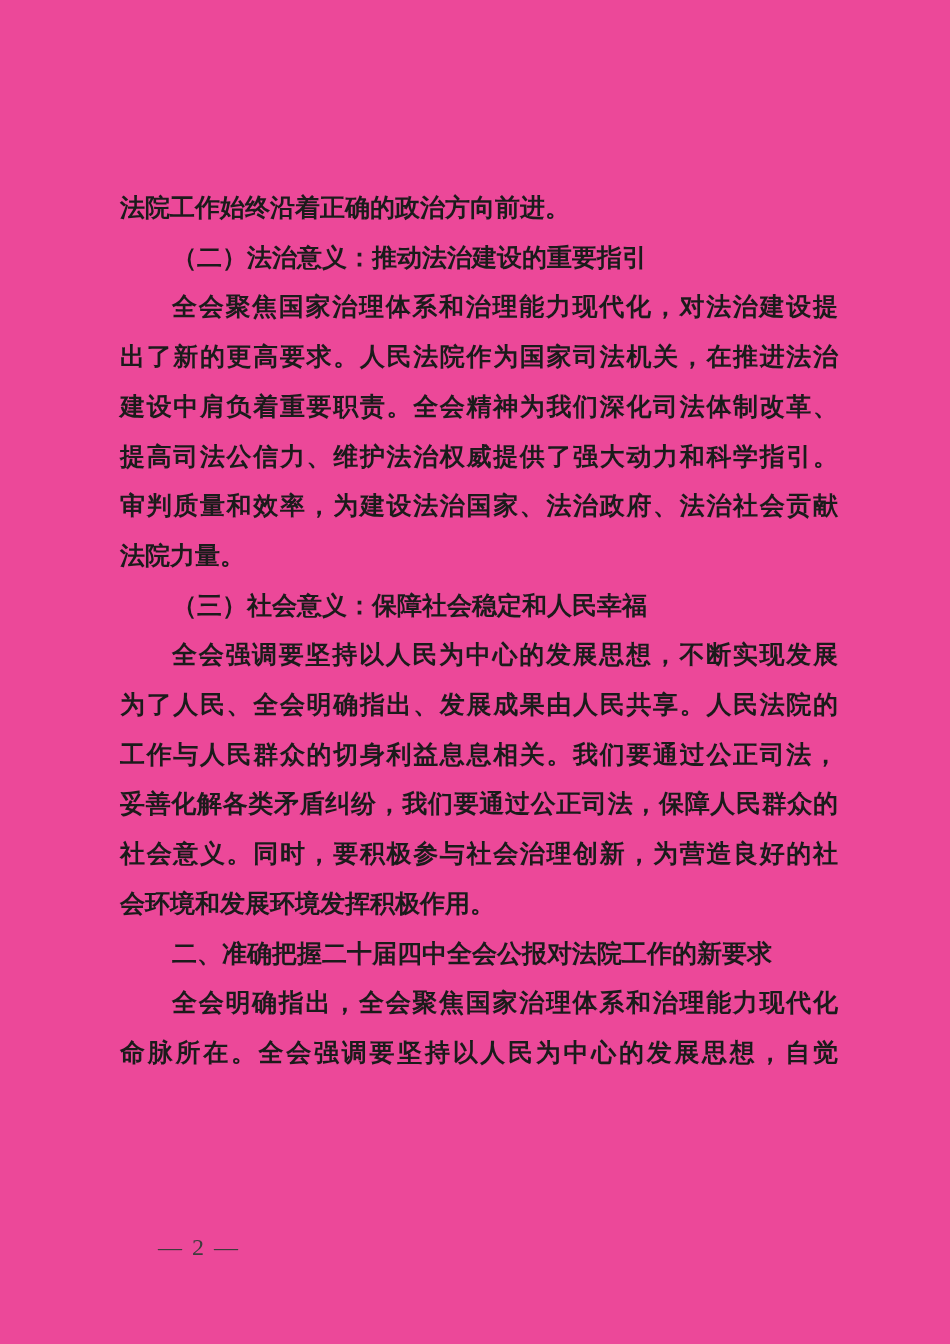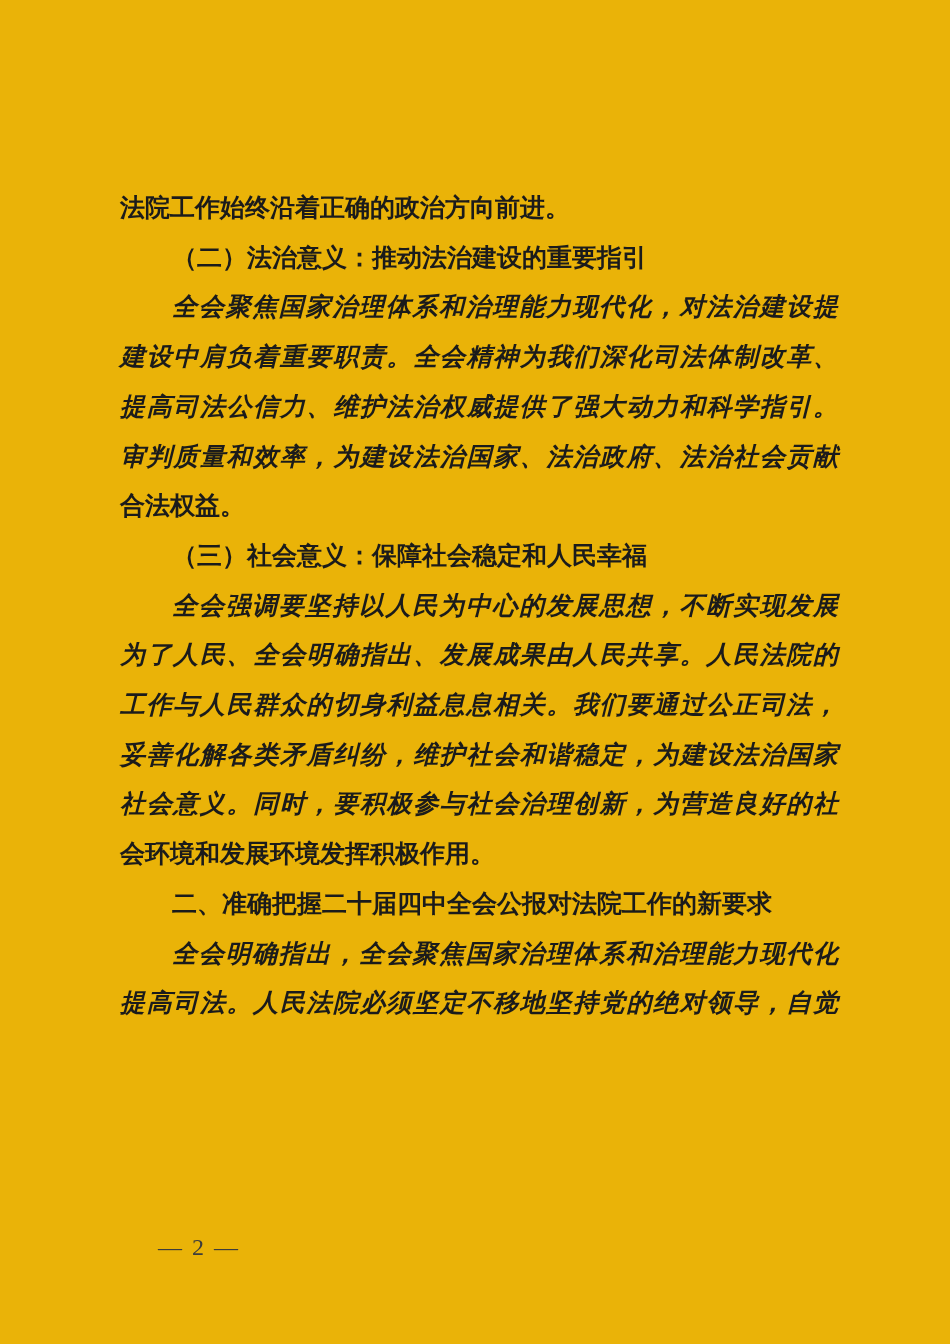--- a/index.html
+++ b/index.html
@@ -4,21 +4,21 @@
 <style>
   html, body {
     margin: 0;
     padding: 0;
     background: #ffffff;
   }
   .page {
     position: relative;
     width: 950px;
     height: 1344px;
-    background: #eab308;
+    background: #ec4899;
     overflow: hidden;
   }
   .content {
     position: absolute;
     left: 120px;
     top: 183px;
     width: 718px;
     font-family: "Liberation Sans", "DejaVu Sans", sans-serif;
     font-size: 25px;
     font-weight: 600;
@@ -28,21 +28,20 @@
   .line {
     box-sizing: border-box;
     width: 718px;
     text-align: left;
     white-space: nowrap;
   }
   .line.full {
     text-align: justify;
     text-align-last: justify;
     white-space: normal;
-    font-style: italic;
   }
   .line.indent {
     padding-left: 52px;
   }
   .footer {
     position: absolute;
     left: 158px;
     top: 1234px;
     font-family: "Liberation Serif", "DejaVu Serif", serif;
     font-size: 24px;
@@ -51,30 +50,31 @@
   }
 </style>
 </head>
 <body>
 
 <div class="page">
   <div class="content">
     <div class="line">法院工作始终沿着正确的政治方向前进。</div>
     <div class="line indent">（二）法治意义：推动法治建设的重要指引</div>
     <div class="line indent full">全会聚焦国家治理体系和治理能力现代化，对法治建设提</div>
+    <div class="line full">出了新的更高要求。人民法院作为国家司法机关，在推进法治</div>
     <div class="line full">建设中肩负着重要职责。全会精神为我们深化司法体制改革、</div>
     <div class="line full">提高司法公信力、维护法治权威提供了强大动力和科学指引。</div>
     <div class="line full">审判质量和效率，为建设法治国家、法治政府、法治社会贡献</div>
-    <div class="line">合法权益。</div>
+    <div class="line">法院力量。</div>
     <div class="line indent">（三）社会意义：保障社会稳定和人民幸福</div>
     <div class="line indent full">全会强调要坚持以人民为中心的发展思想，不断实现发展</div>
     <div class="line full">为了人民、全会明确指出、发展成果由人民共享。人民法院的</div>
     <div class="line full">工作与人民群众的切身利益息息相关。我们要通过公正司法，</div>
-    <div class="line full">妥善化解各类矛盾纠纷，维护社会和谐稳定，为建设法治国家</div>
+    <div class="line full">妥善化解各类矛盾纠纷，我们要通过公正司法，保障人民群众的</div>
     <div class="line full">社会意义。同时，要积极参与社会治理创新，为营造良好的社</div>
     <div class="line">会环境和发展环境发挥积极作用。</div>
     <div class="line indent">二、准确把握二十届四中全会公报对法院工作的新要求</div>
     <div class="line indent full">全会明确指出，全会聚焦国家治理体系和治理能力现代化</div>
-    <div class="line full">提高司法。人民法院必须坚定不移地坚持党的绝对领导，自觉</div>
+    <div class="line full">命脉所在。全会强调要坚持以人民为中心的发展思想，自觉</div>
   </div>
 
   <div class="footer">— 2 —</div>
 </div>
 
 </body></html>

